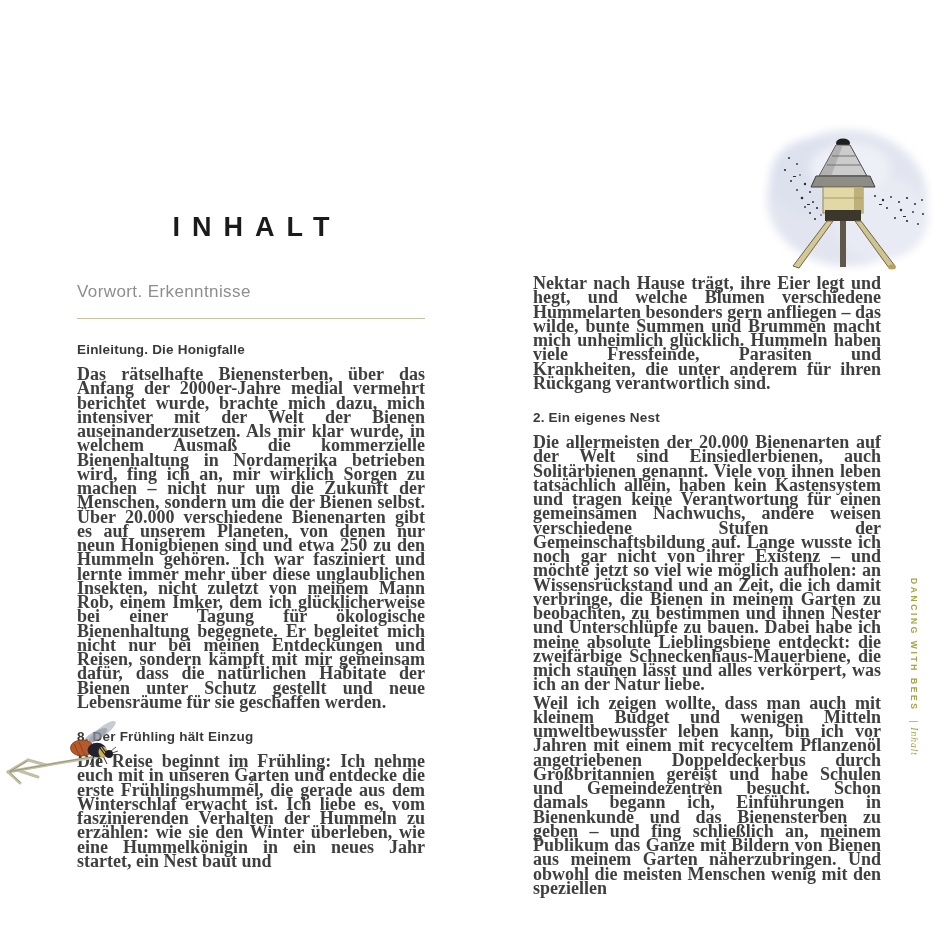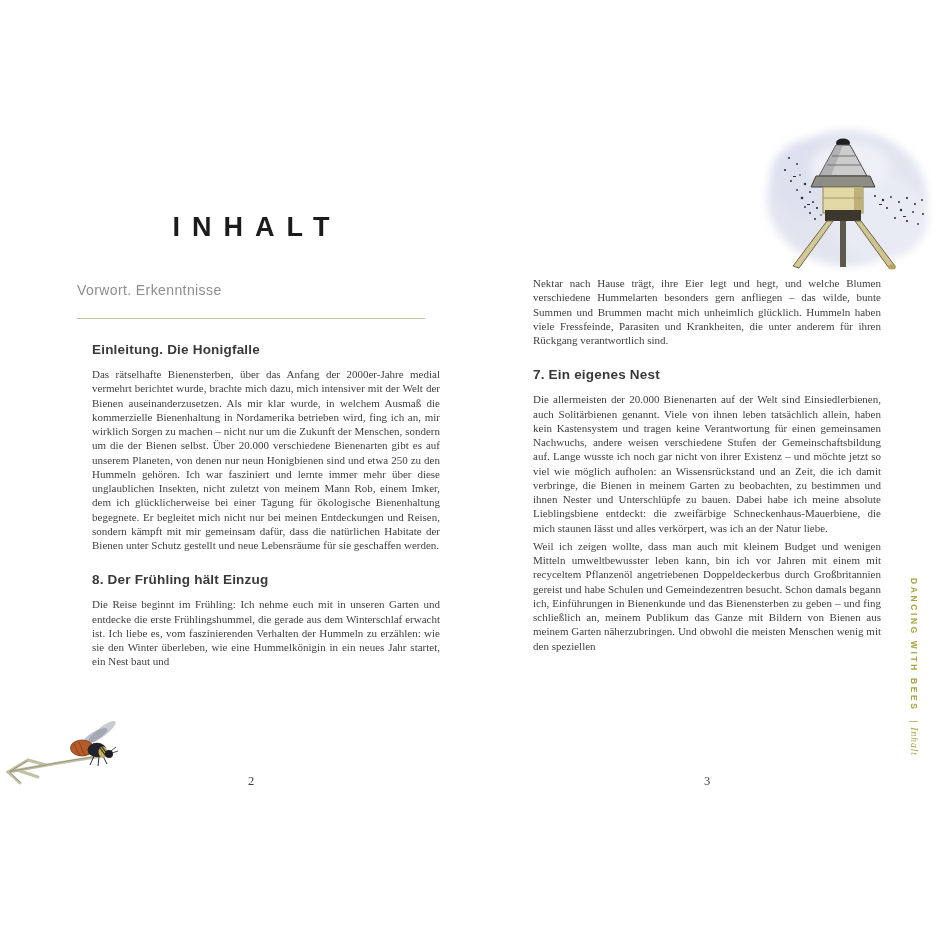--- a/index.html
+++ b/index.html
@@ -8,37 +8,37 @@
     font-family:"Liberation Serif", serif;color:#3f3f3f;overflow:hidden;
   }
   .page-title{
     position:absolute;top:194px;left:77px;width:348px;
     font-family:"Liberation Sans", sans-serif;font-weight:800;
     font-size:27px;letter-spacing:12px;padding-left:12px;
     box-sizing:border-box;text-align:center;color:#1b1b1b;
   }
   .preface{
     position:absolute;top:282px;left:77px;width:348px;
-    font-family:"Liberation Sans", sans-serif;font-size:14px;
+    font-family:"Liberation Sans", sans-serif;font-size:17px;
     letter-spacing:.4px;color:#8e8e8e;
   }
   .rule{
     position:absolute;top:318px;left:77px;width:348px;height:1px;
     background:#c9c2a0;
   }
   .flow{position:absolute;}
   .sec-heading{
     font-family:"Liberation Sans", sans-serif;font-weight:700;
     font-size:13.5px;letter-spacing:.2px;color:#393939;
     margin:20px 0 10px 0;
   }
   .sec-heading.first{margin-top:0;}
   .body-text{
-    font-size:11px;line-height:14.25px;text-align:justify;
-    color:#3f3f3f;margin:0 0 4px 0;
+    font-size:18px;line-height:14.25px;text-align:justify;
+    color:#3f3f3f;margin:0 0 4px 0;font-weight:bold;
   }
   .page-num{
     position:absolute;top:774px;width:348px;text-align:center;
     font-size:12.5px;color:#3c3c3c;
   }
   .spine{
     position:absolute;left:905px;top:578px;height:220px;
     writing-mode:vertical-rl;white-space:nowrap;
     font-family:"Liberation Sans", sans-serif;
   }
@@ -54,21 +54,21 @@
 </style>
 </head>
 <body>
 
 <h1 class="page-title">INHALT</h1>
 
 <div class="preface">Vorwort. Erkenntnisse</div>
 
 <div class="rule"></div>
 
-<div class="flow" style="top:342px;left:92px;width:348px;">
+<div class="flow" style="top:342px;left:77px;width:348px;">
   <div class="sec-heading first">Einleitung. Die Honigfalle</div>
   <p class="body-text">Das rätselhafte Bienensterben, über das Anfang der 2000er-Jahre medial vermehrt berichtet wurde, brachte mich dazu, mich intensiver mit der Welt der Bienen auseinanderzusetzen. Als mir klar wurde, in welchem Ausmaß die kommerzielle Bienenhaltung in Nordamerika betrieben wird, fing ich an, mir wirklich Sorgen zu machen – nicht nur um die Zukunft der Menschen, sondern um die der Bienen selbst. Über 20.000 verschiedene Bienenarten gibt es auf unserem Planeten, von denen nur neun Honigbienen sind und etwa 250 zu den Hummeln gehören. Ich war fasziniert und lernte immer mehr über diese unglaublichen Insekten, nicht zuletzt von meinem Mann Rob, einem Imker, dem ich glücklicherweise bei einer Tagung für ökologische Bienenhaltung begegnete. Er begleitet mich nicht nur bei meinen Entdeckungen und Reisen, sondern kämpft mit mir gemeinsam dafür, dass die natürlichen Habitate der Bienen unter Schutz gestellt und neue Lebensräume für sie geschaffen werden.</p>
   <div class="sec-heading">8. Der Frühling hält Einzug</div>
   <p class="body-text">Die Reise beginnt im Frühling: Ich nehme euch mit in unseren Garten und entdecke die erste Frühlingshummel, die gerade aus dem Winterschlaf erwacht ist. Ich liebe es, vom faszinierenden Verhalten der Hummeln zu erzählen: wie sie den Winter überleben, wie eine Hummelkönigin in ein neues Jahr startet, ein Nest baut und</p>
 </div>
 
 <div class="page-num" style="left:77px;">2</div>
 
 <svg class="illu" style="left:2px;top:710px;" width="138" height="88" viewBox="0 0 138 88">
 
@@ -175,21 +175,21 @@
   <rect x="70" y="92" width="36" height="11" fill="#3c372c"></rect>
 
   <polygon points="72,103 78,103 44,150 38,148" fill="#d4c996" stroke="#6e6549" stroke-width="1"></polygon>
   <polygon points="100,103 106,103 140,148 134,150" fill="#cfc38f" stroke="#6e6549" stroke-width="1"></polygon>
   <rect x="85" y="103" width="6" height="46" fill="#5e584a"></rect>
   <ellipse cx="137" cy="149" rx="4" ry="2.5" fill="#b9a05e"></ellipse>
 </svg>
 
 <div class="flow" style="top:276px;left:533px;width:348px;">
   <p class="body-text">Nektar nach Hause trägt, ihre Eier legt und hegt, und welche Blumen verschiedene Hummelarten besonders gern anfliegen – das wilde, bunte Summen und Brummen macht mich unheimlich glücklich. Hummeln haben viele Fressfeinde, Parasiten und Krankheiten, die unter anderem für ihren Rückgang verantwortlich sind.</p>
-  <div class="sec-heading">7. Ein eigenes Nest</div>
+  <div class="sec-heading">2. Ein eigenes Nest</div>
   <p class="body-text">Die allermeisten der 20.000 Bienenarten auf der Welt sind Einsiedlerbienen, auch Solitärbienen genannt. Viele von ihnen leben tatsächlich allein, haben kein Kastensystem und tragen keine Verantwortung für einen gemeinsamen Nachwuchs, andere weisen verschiedene Stufen der Gemeinschaftsbildung auf. Lange wusste ich noch gar nicht von ihrer Existenz – und möchte jetzt so viel wie möglich aufholen: an Wissensrückstand und an Zeit, die ich damit verbringe, die Bienen in meinem Garten zu beobachten, zu bestimmen und ihnen Nester und Unterschlüpfe zu bauen. Dabei habe ich meine absolute Lieblingsbiene entdeckt: die zweifärbige Schneckenhaus-Mauerbiene, die mich staunen lässt und alles verkörpert, was ich an der Natur liebe.</p>
   <p class="body-text">Weil ich zeigen wollte, dass man auch mit kleinem Budget und wenigen Mitteln umweltbewusster leben kann, bin ich vor Jahren mit einem mit recyceltem Pflanzenöl angetriebenen Doppeldeckerbus durch Großbritannien gereist und habe Schulen und Gemeindezentren besucht. Schon damals begann ich, Einführungen in Bienenkunde und das Bienensterben zu geben – und fing schließlich an, meinem Publikum das Ganze mit Bildern von Bienen aus meinem Garten näherzubringen. Und obwohl die meisten Menschen wenig mit den speziellen</p>
 </div>
 
 <div class="page-num" style="left:533px;">3</div>
 
 <div class="spine">
   <span class="book">DANCING WITH BEES</span>
   <span class="divider">&nbsp;| </span>
   <span class="chapter">Inhalt</span>

